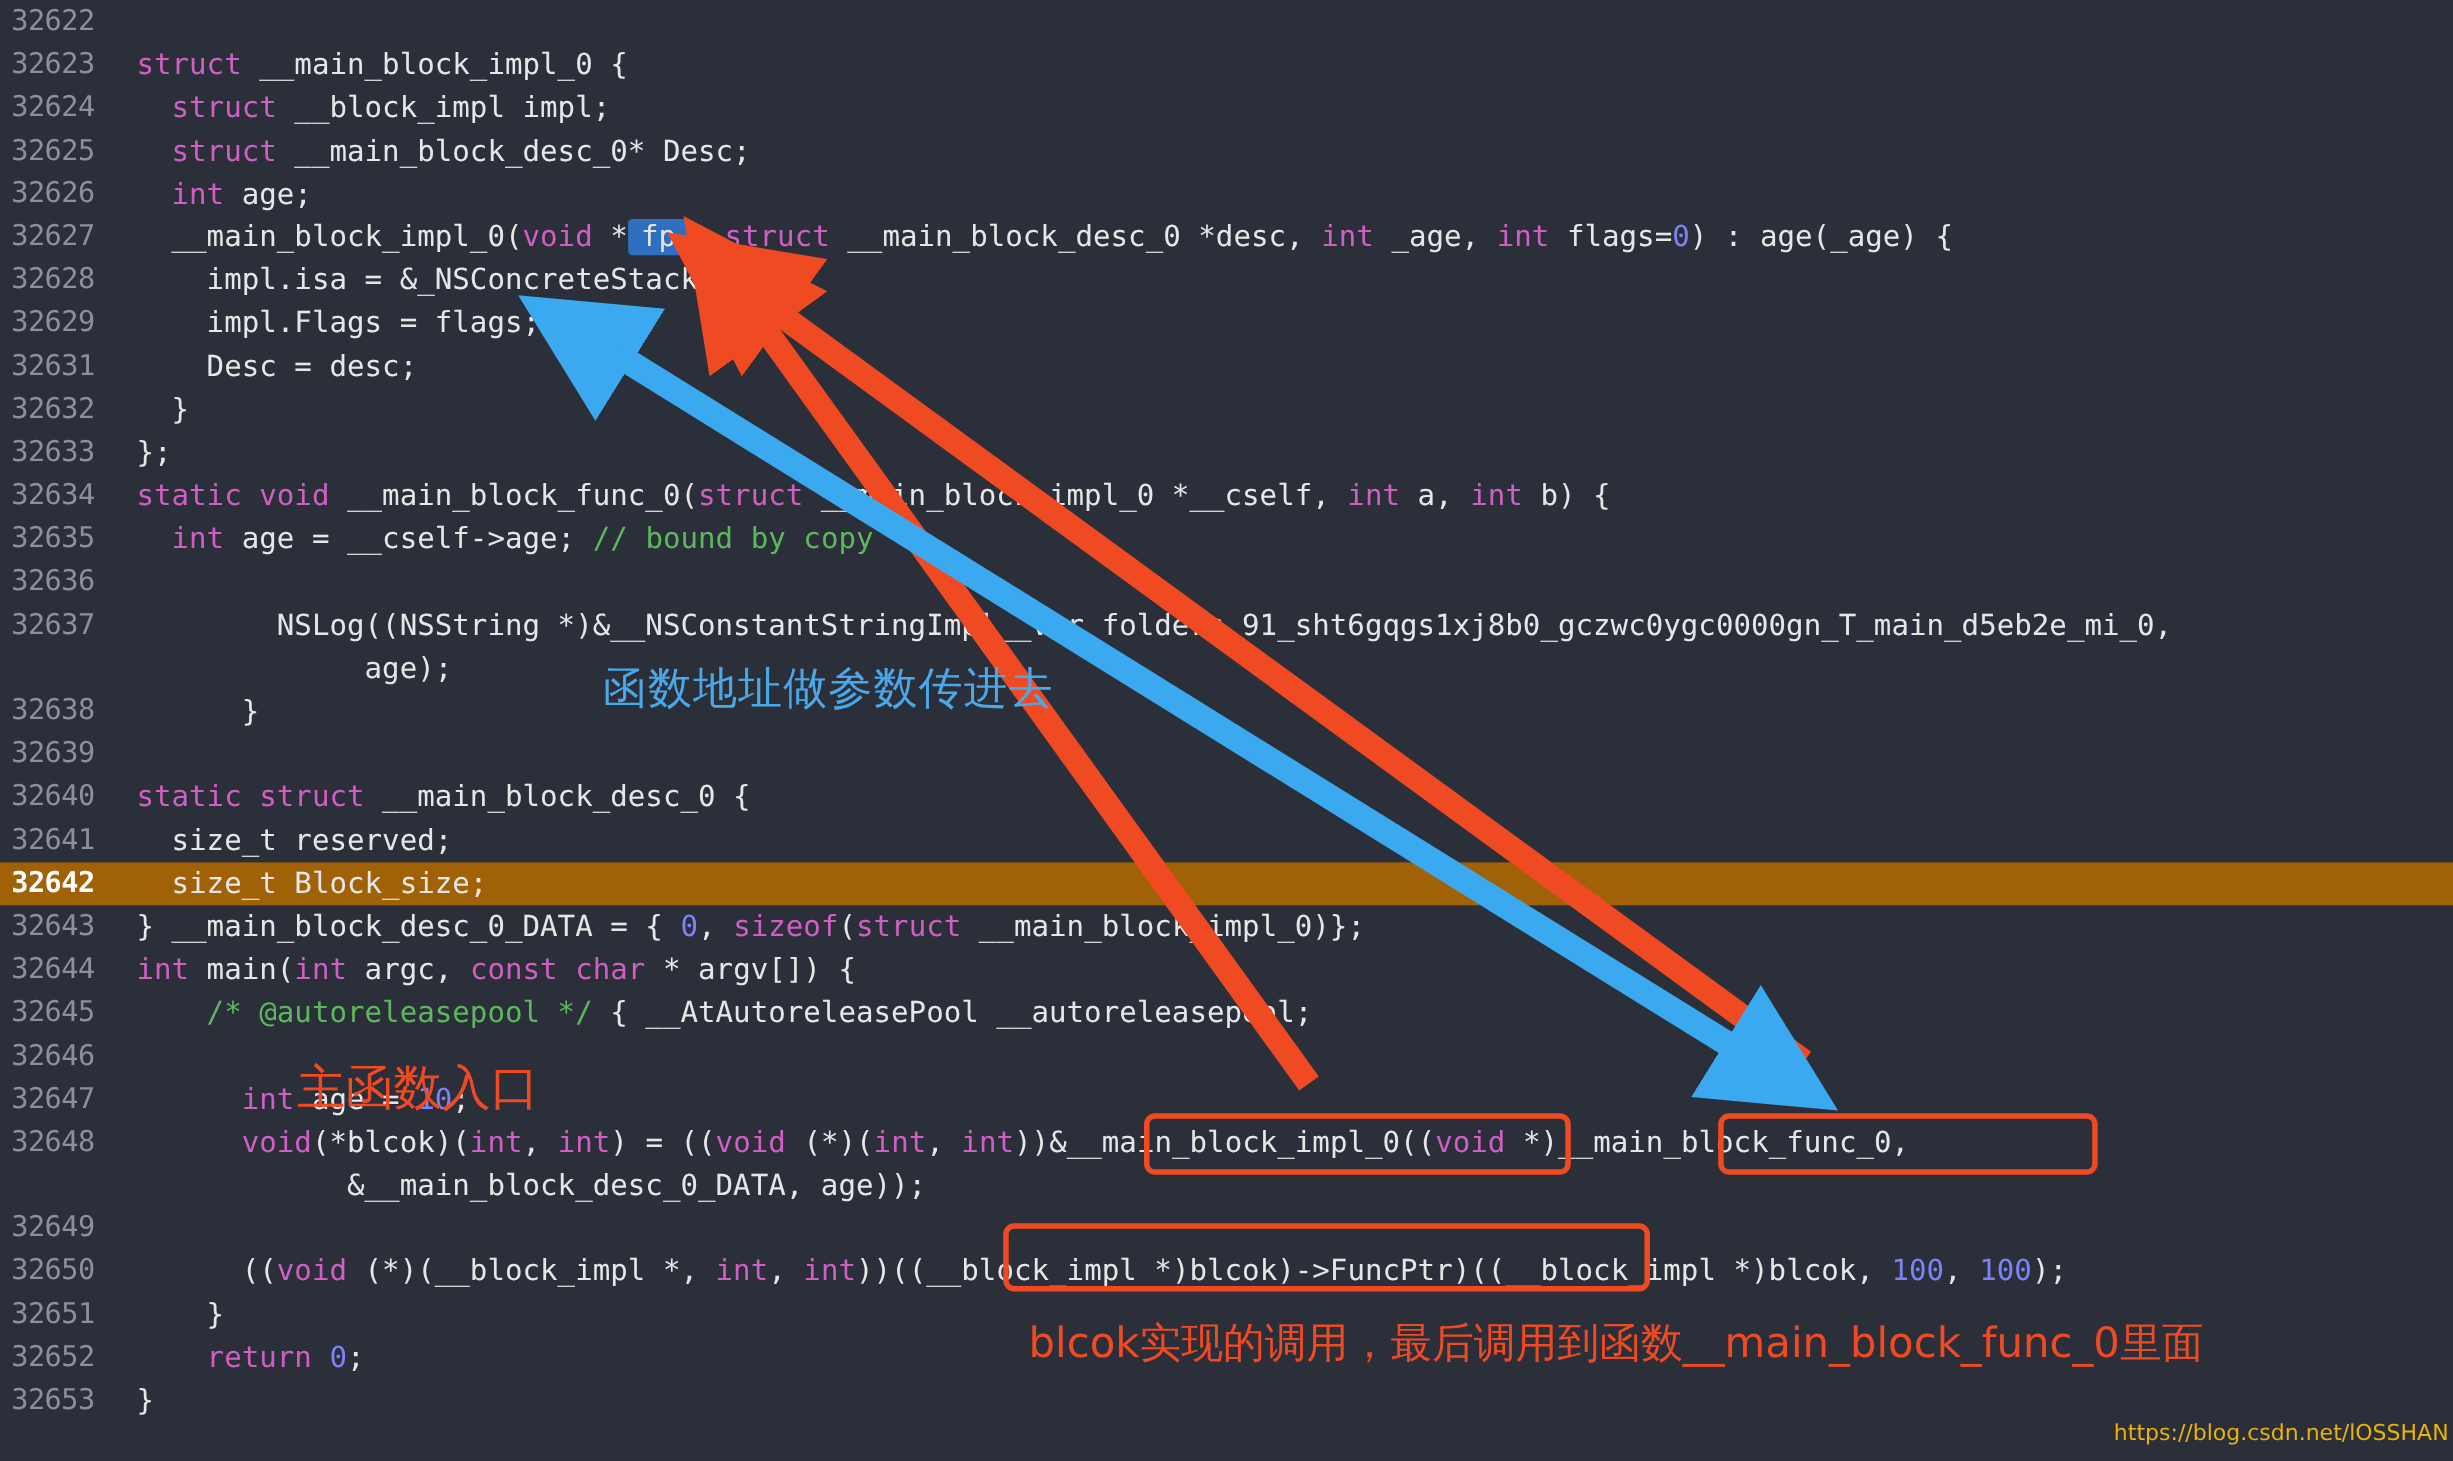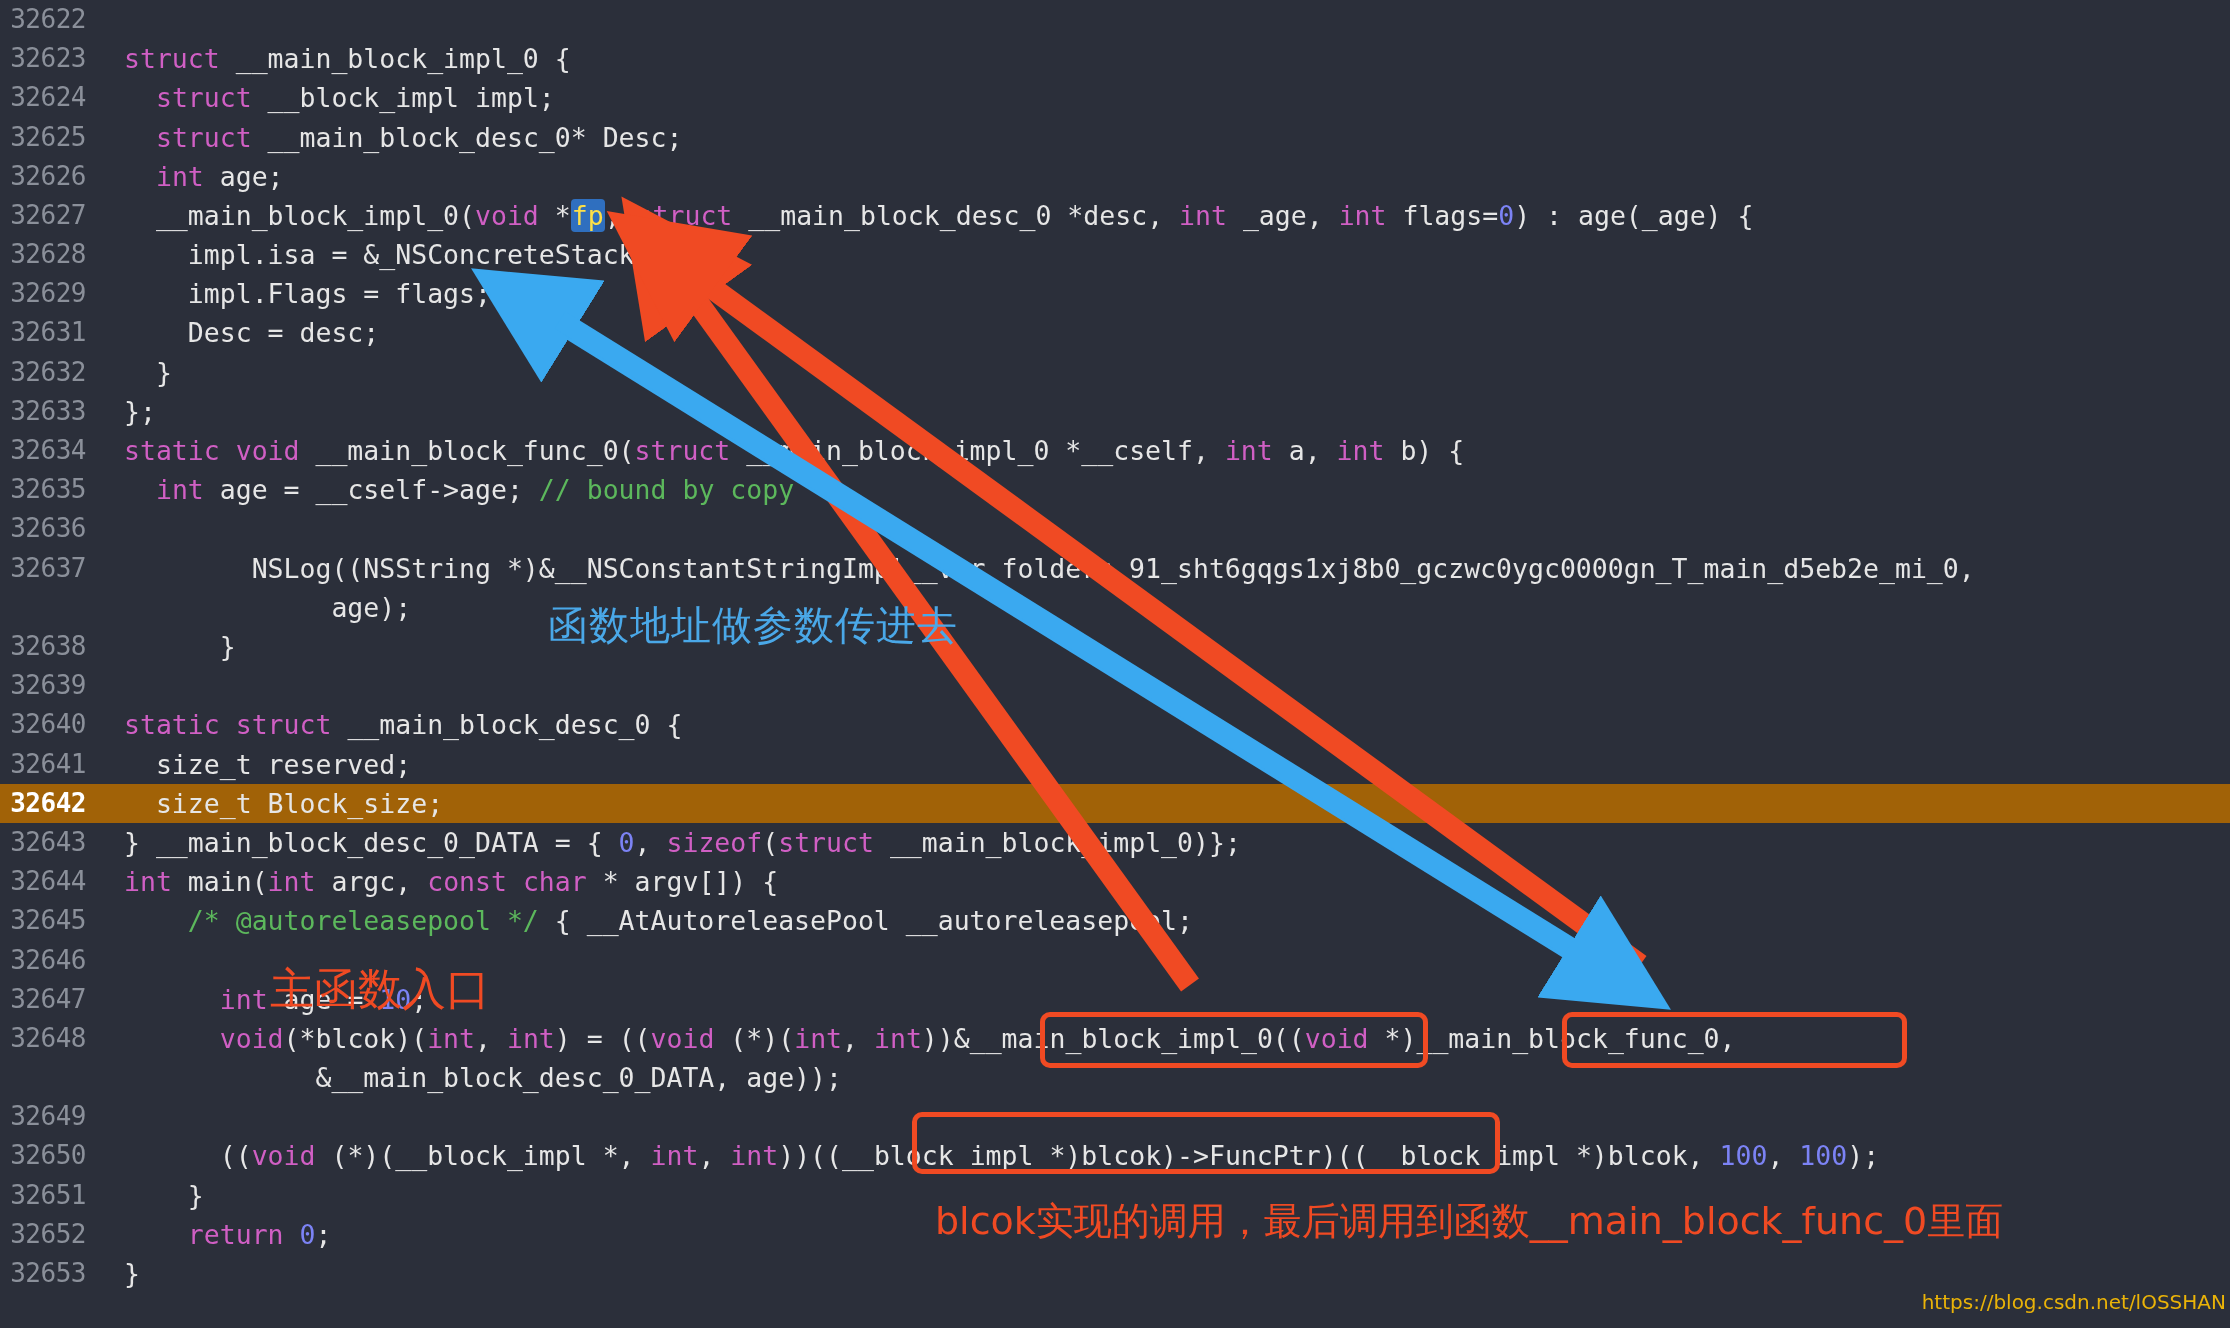--- a/index.html
+++ b/index.html
@@ -14,21 +14,21 @@
     width:2230px; height:1328px;
     background:#282c34;
     background-color:#2b2f3a;
   }
   .code-area { position:absolute; inset:0; }
 
   .line {
     position:relative;
     height:39.2px;
     display:flex;
-    align-items:flex-end;
+    align-items:center;
     white-space:pre;
   }
   .line.current { background:#a16207; }
   .line.tall { height:78.4px; align-items:flex-start; }
 
   .ln {
     width:104px;
     flex:0 0 104px;
     text-align:right;
     padding-right:18px;
@@ -46,21 +46,21 @@
     font-size:26.5px;
     line-height:39.2px;
     letter-spacing:0px;
     padding-left:20px;
     white-space:pre;
   }
   .kw2  { color:#d05fc4; }
   .num  { color:#7c83f5; }
   .cmt  { color:#5cb85c; }
   .plain{ color:#e6e6e6; }
-  .sel  { background:#2f6fbf; color:#fde047; border-radius:4px; padding:1px 1px; }
+  .sel  { background:#2f6fbf; color:#e5e5e5; border-radius:4px; padding:1px 12px; }
 
   
   .overlay { position:absolute; inset:0; pointer-events:none; }
   svg.arrows { position:absolute; left:0; top:0; width:2230px; height:1328px; }
 
   .cn-blue {
     position:absolute;
     color:#4aa8e8;
     font-family:"DejaVu Sans","Liberation Sans",sans-serif;
     font-size:40px;

